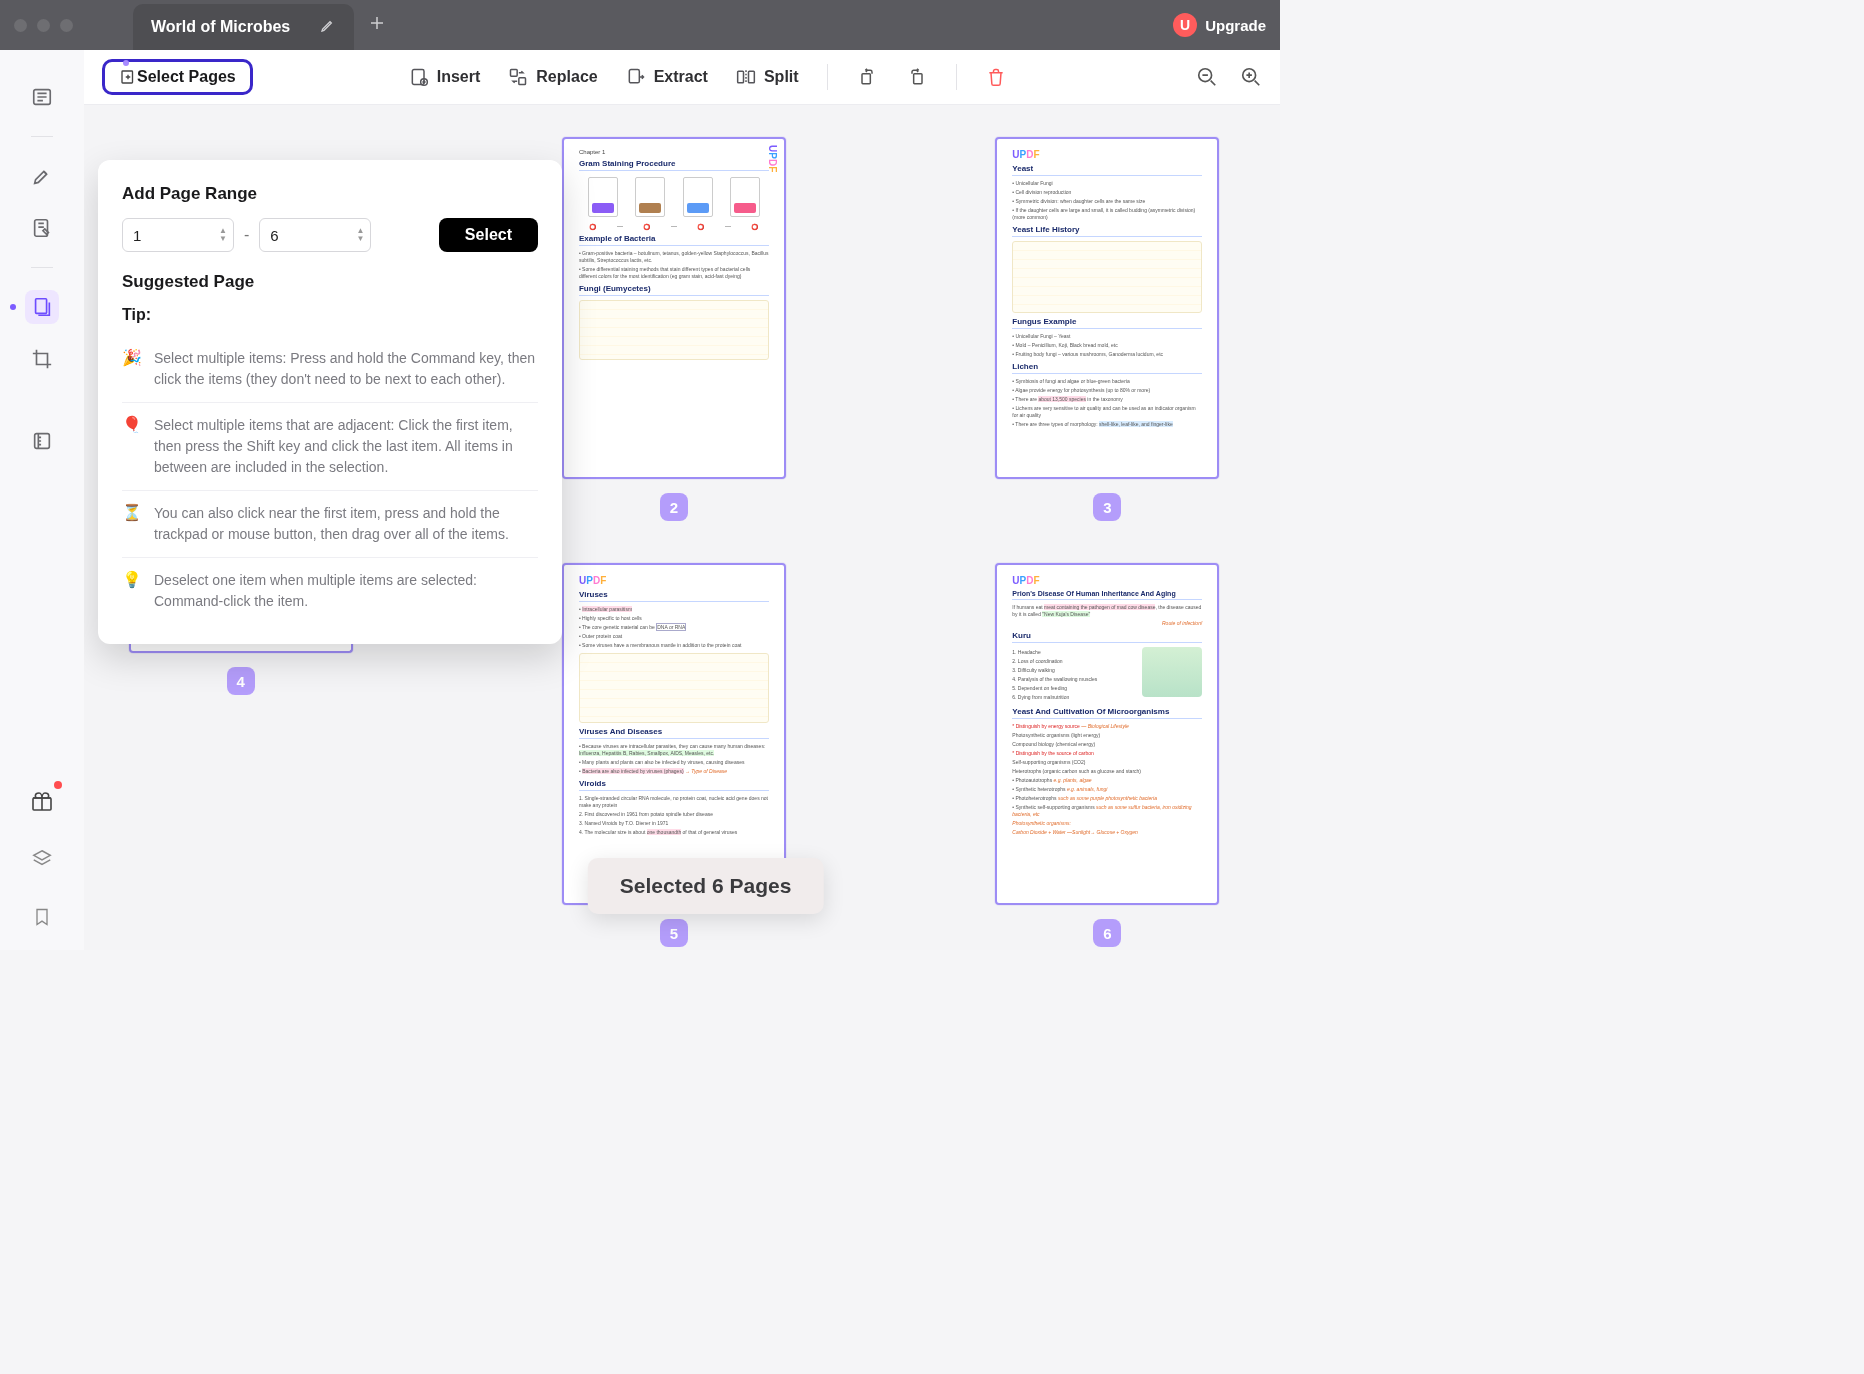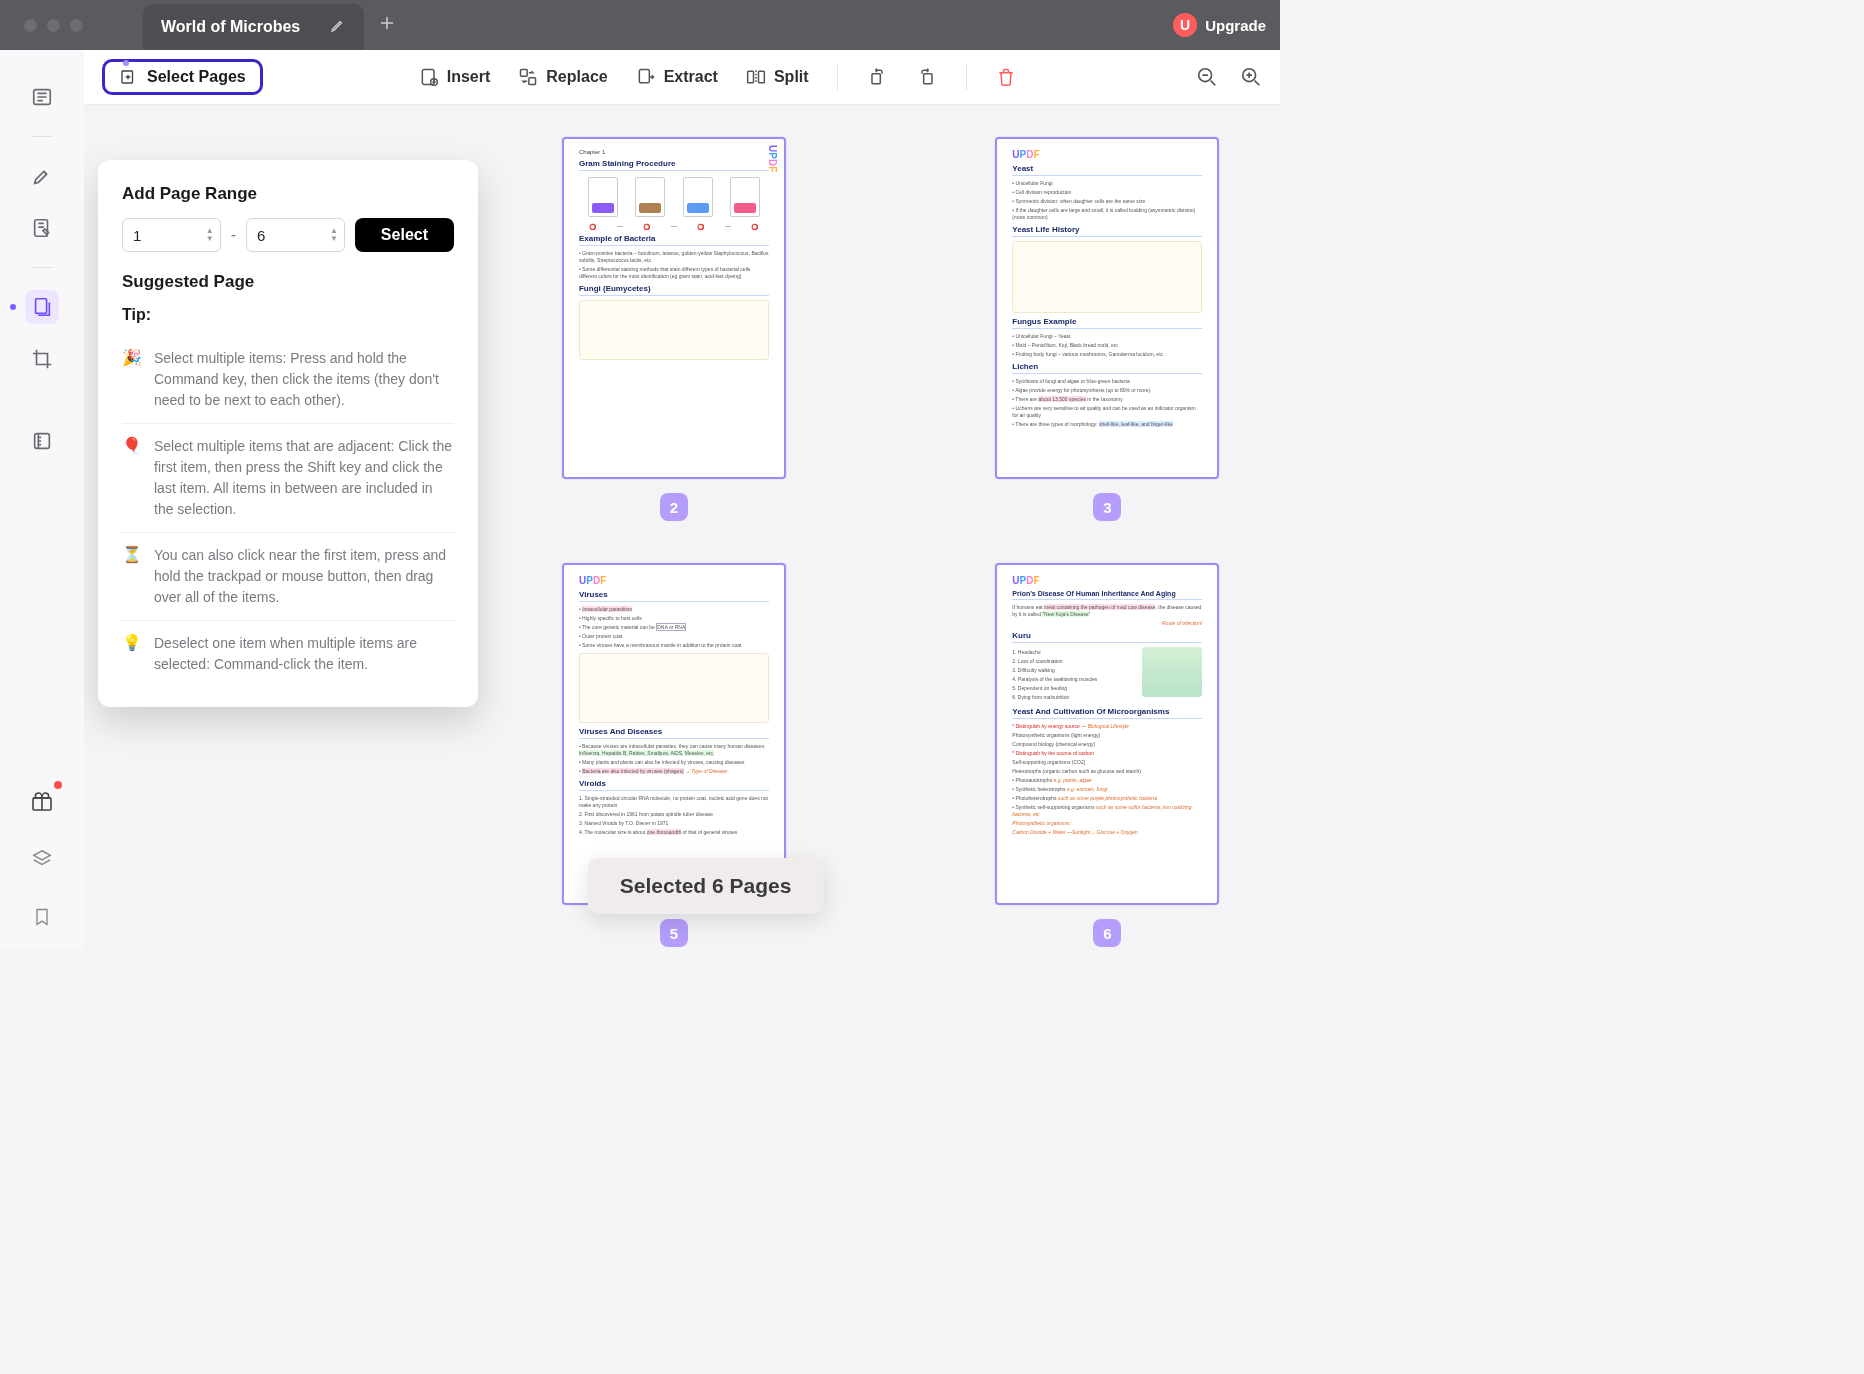--- a/index.html
+++ b/index.html
@@ -9,21 +9,21 @@
     width: 1280px;
     height: 950px;
     overflow: hidden;
     position: relative;
   }
   .titlebar {
     height: 50px;
     background: #5a5a5f;
     display: flex;
     align-items: center;
-    padding-left: 24px;
+    padding-left: 14px;
   }
   .traffic-lights { display: flex; gap: 10px; margin-right: 60px; }
   .tl { width: 13px; height: 13px; border-radius: 50%; background: #6e6e72; }
   .tab-bar { display: flex; align-items: center; height: 100%; }
   .tab {
     background: #4e4e52;
     height: 46px;
     border-radius: 10px 10px 0 0;
     display: flex; align-items: center;
     padding: 0 18px;
@@ -107,21 +107,21 @@
     align-items: center;
     background: #fff;
     padding: 0 18px;
     gap: 28px;
     border-bottom: 1px solid #ececf0;
   }
   .select-pages-btn {
     border: 3px solid #3a27c9;
     border-radius: 10px;
     padding: 6px 14px;
-    display: flex; align-items: center; gap: 10px;
+    display: flex; align-items: center; 
     font-weight: 700;
     color: #1a1a1c;
     position: relative;
   }
   .select-pages-btn svg { stroke:#444;}
   .select-pages-btn::after{
     content:"";position:absolute;top:-2px;left:18px;width:6px;height:6px;border-radius:50%;background:#a78bff;
   }
   .tb-btn {
     display: flex; align-items: center; gap: 8px;
@@ -185,21 +185,21 @@
   .tube{width:30px;height:40px;border:1px solid #ccc;border-radius:2px;position:relative;}
   .tube::after{content:"";position:absolute;bottom:3px;left:3px;right:3px;height:10px;border-radius:2px;}
   .tube.purple::after{background:#8b5cf6;}
   .tube.brown::after{background:#b08050;}
   .tube.blue::after{background:#5c9bf6;}
   .tube.red::after{background:#f65c8b;}
 
   .popover {
     position: absolute;
     top: 55px; left: 14px;
-    width: 380px;
+    width: 464px;
     background: #fff;
     border-radius: 12px;
     box-shadow: 0 14px 36px rgba(0,0,0,.16);
     padding: 24px 24px 20px 24px;
     z-index: 30;
   }
   .popover h3{font-size:17px;font-weight:800;color:#1a1a1c;margin-bottom:14px;}
   .range-row{display:flex;align-items:center;gap:10px;margin-bottom:20px;}
   .num-input{
     width:112px;height:34px;border:1px solid #d7d7db;border-radius:6px;

